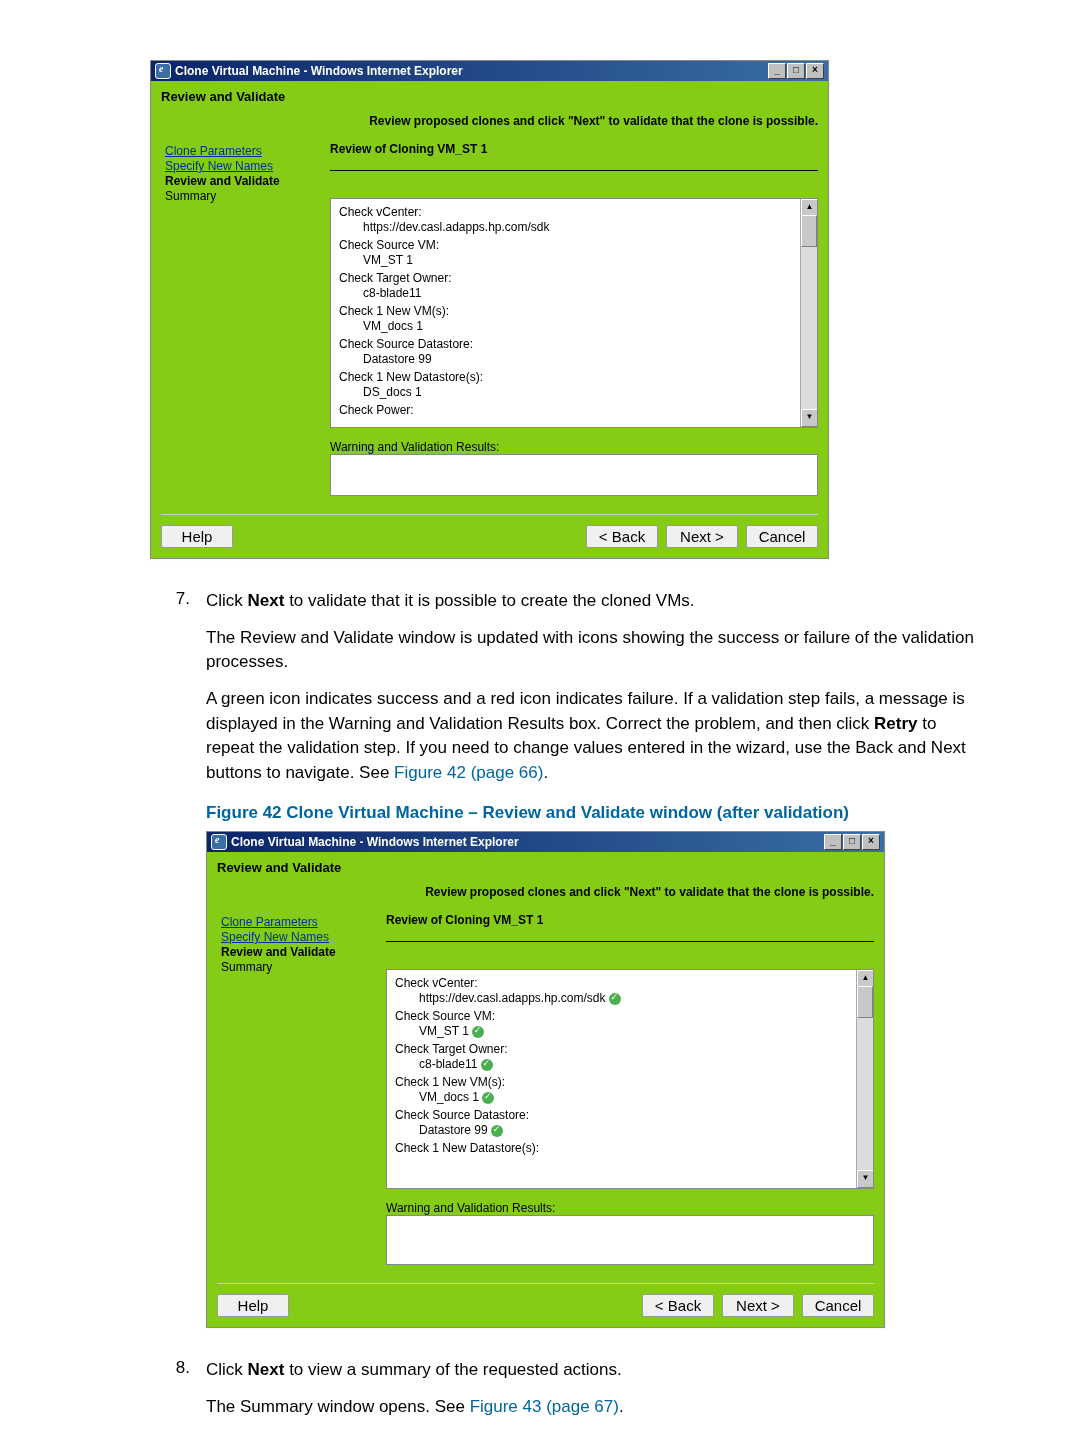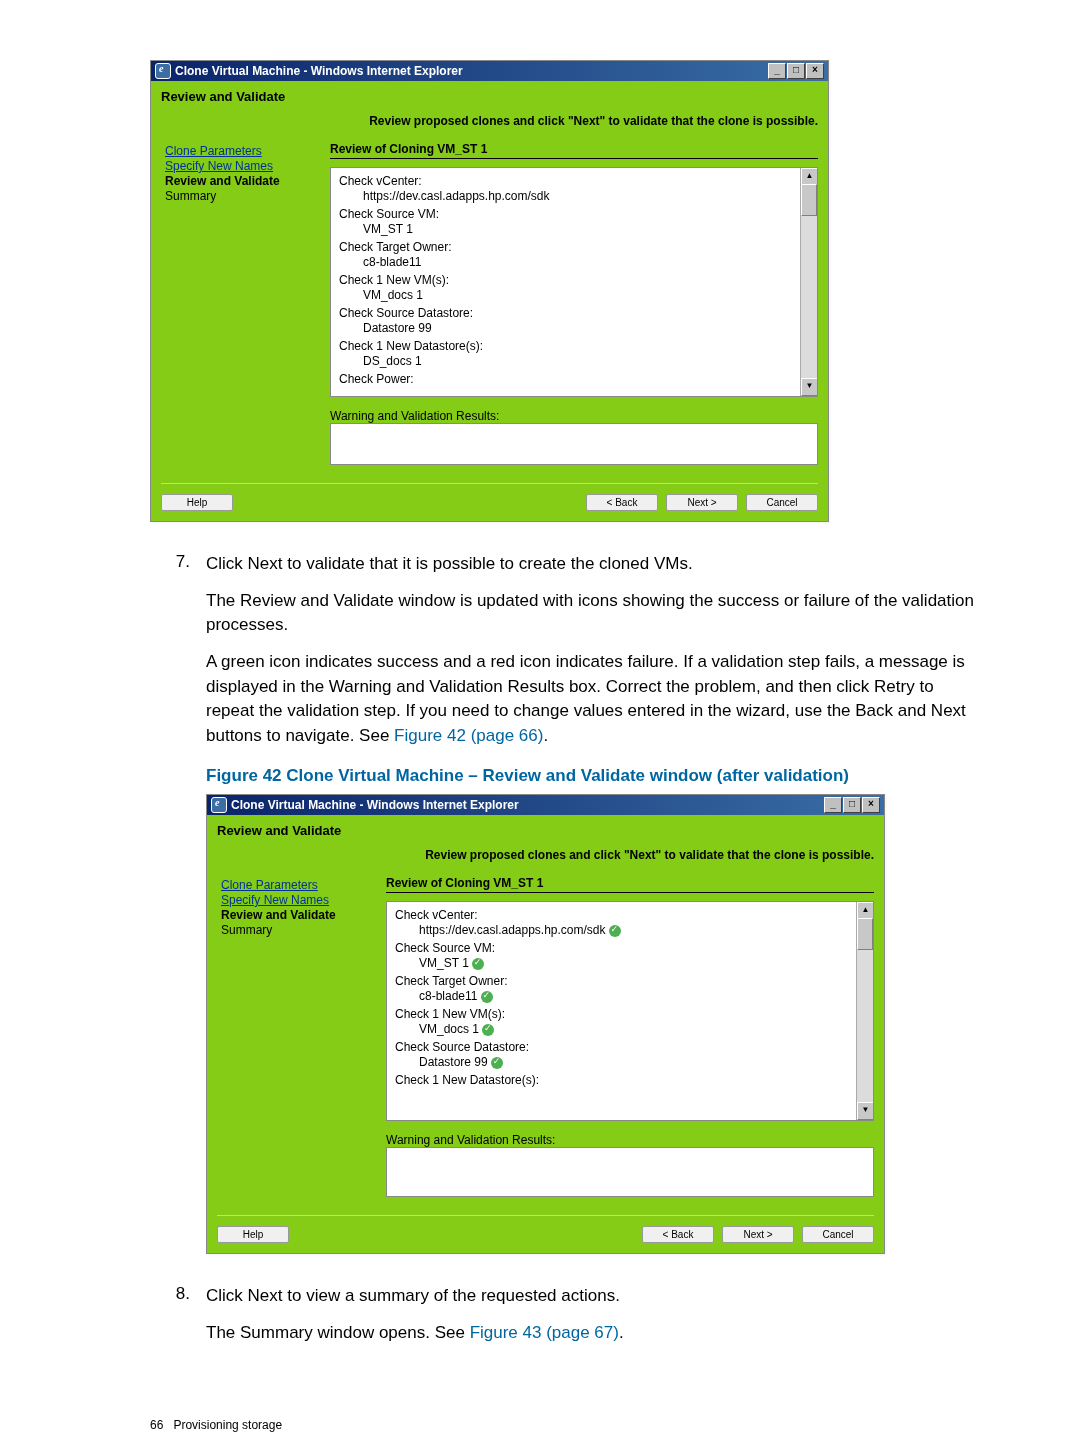--- a/index.html
+++ b/index.html
@@ -115,22 +115,22 @@
     color: #000;
     display: block;
   }
   .review-panel {
     flex: 1;
   }
   .review-title {
     font-weight: bold;
     font-size: 12px;
     border-bottom: 1px solid #000;
-    padding-bottom: 2px;
-    margin-bottom: 8px;
+    padding-bottom: 14px;
+    margin-bottom: 27px;
   }
   .review-box {
     border: 1px solid #888;
     background: #fff;
     height: 228px;
     overflow: hidden;
     position: relative;
     font-size: 12px;
     font-family: Arial, sans-serif;
   }
@@ -191,21 +191,21 @@
     border-top: 1px solid #ccc;
     margin-top: 18px;
     padding-top: 10px;
     display: flex;
     justify-content: space-between;
   }
   .btn-group { display: flex; gap: 8px; }
   .dlg-btn {
     border: 1px solid #999;
     background: #f0f0f0;
-    font-size: 10px;
+    font-size: 15px;
     padding: 2px 0;
     width: 70px;
     text-align: center;
     border-radius: 2px;
   }
   .success-icon {
     display: inline-block;
     width: 12px;
     height: 12px;
     background: #4caf50;
@@ -235,21 +235,21 @@
     font-size: 17px;
     font-family: Arial, sans-serif;
   }
   .list-body {
     flex: 1;
     font-size: 17px;
     line-height: 1.45;
     font-family: Arial, sans-serif;
   }
   .list-body p { margin: 0 0 12px 0; }
-  .bold { font-weight: normal; }
+  .bold { font-weight: bold; }
   .link-text { color: #0066a1; }
   .footer {
     margin-top: 60px;
     font-size: 12px;
     color: #000;
     font-family: Arial, sans-serif;
   }
 </style>
 </head>
 <body>

